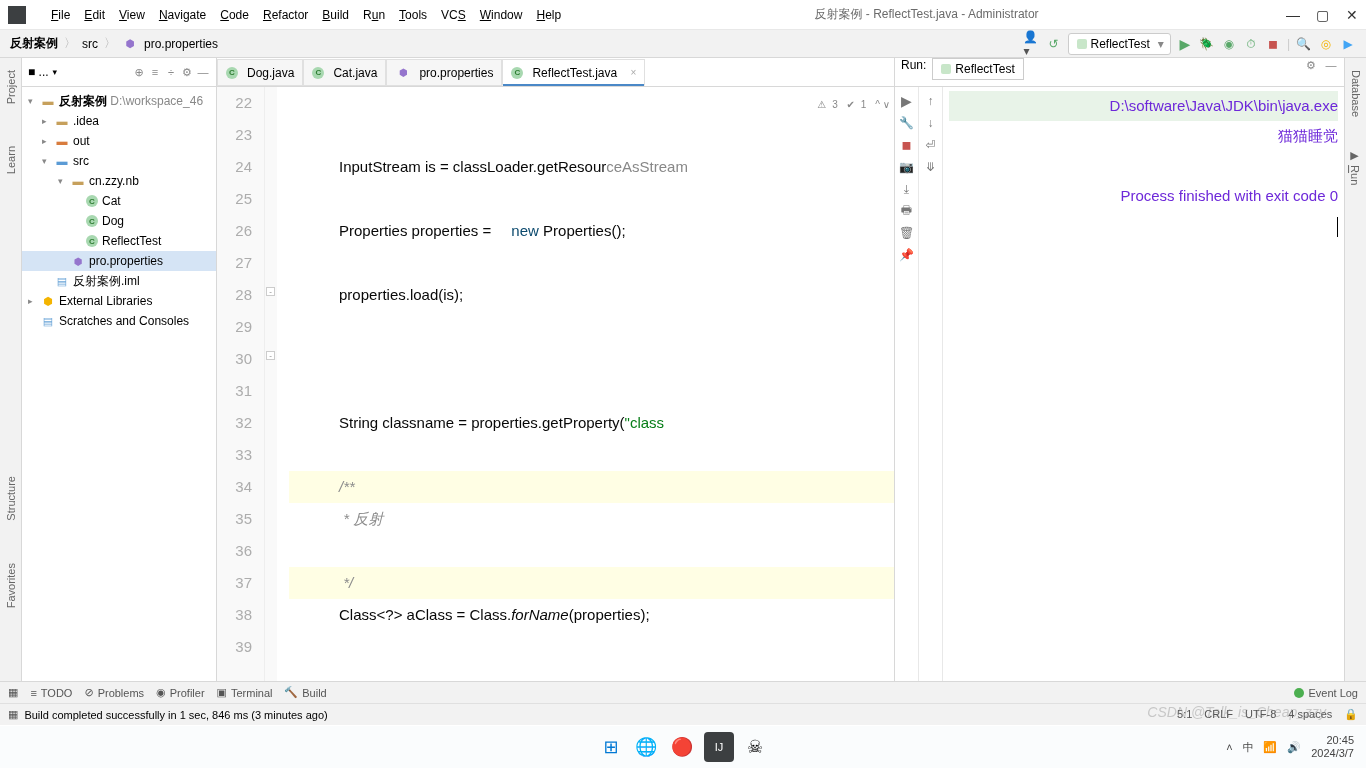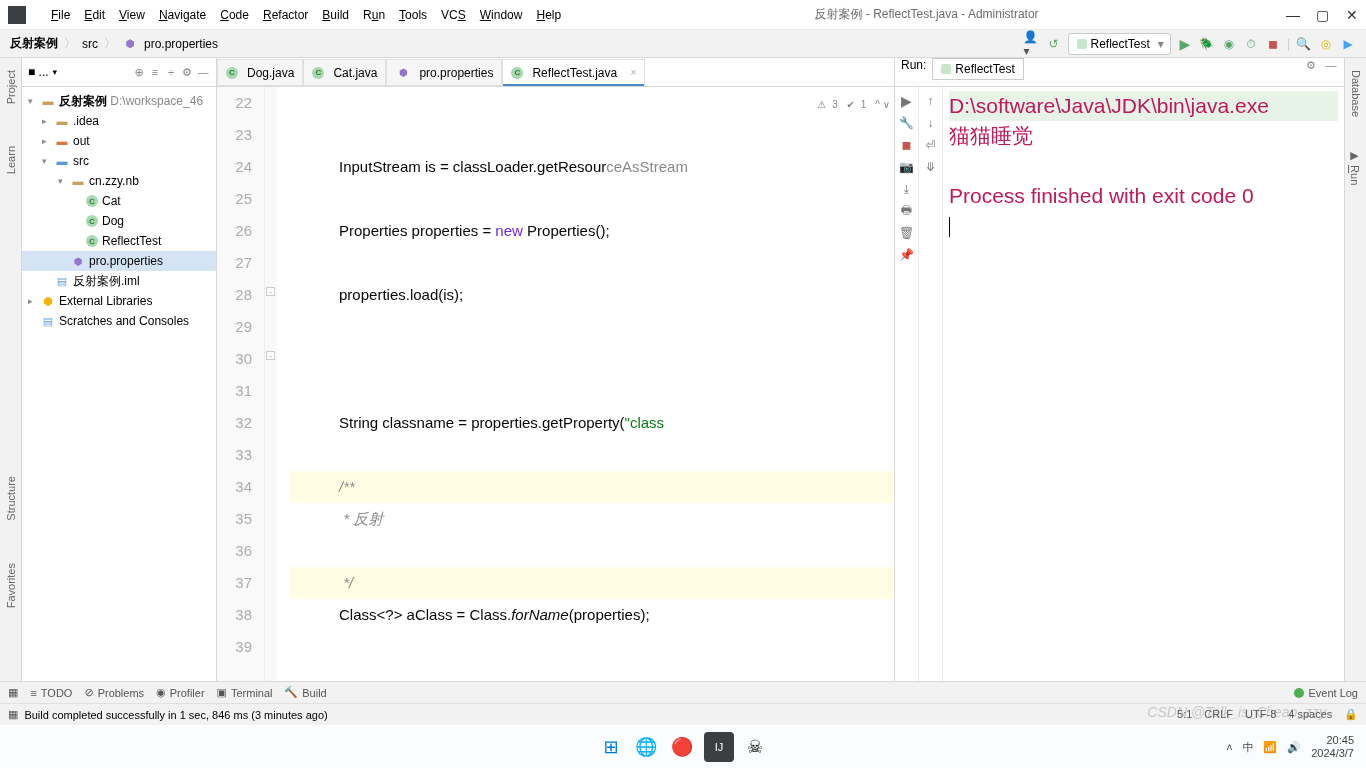--- a/index.html
+++ b/index.html
@@ -44,30 +44,30 @@
 .tab { height:27px; padding:0 8px; display:flex; align-items:center; gap:5px; border:1px solid transparent; border-bottom:none; cursor:pointer; font-size:12px; background:#f6f6f6; border:1px solid #e0e0e0; }
 .tab.active { background:#fff; border-bottom:1px solid #fff; position:relative; z-index:2; }
 .tab.active::after { content:""; position:absolute; left:0; right:0; bottom:-1px; height:2px; background:#4a88c7; }
 .tab-close { color:#aaa; font-size:10px; }
 .editor-body { flex:1; display:flex; font-family:"JetBrains Mono",Consolas,monospace; font-size:15px; line-height:32px; overflow:hidden; }
 .gutter-nums { width:48px; text-align:right; color:#adadad; background:#f9f9f9; padding-right:12px; padding-top:0; border-right:1px solid #eee; }
 .gutter-fold { width:12px; background:#f9f9f9; position:relative; }
 .fold-mark { position:absolute; left:1px; width:9px; height:9px; border:1px solid #ccc; background:#fff; font-size:8px; line-height:7px; text-align:center; color:#888; }
 .code-content { flex:1; white-space:pre; padding-left:12px; color:#080808; position:relative; overflow:hidden; }
 .cl-hl { background:#fffee4; display:inline-block; width:100%; }
-.kw { color:#6d28d9; font-weight:500; } .str { color:#067d17; } .cmt { color:#8c8c8c; font-style:italic; } .itm { font-style:italic;text-align:right; }
+.kw { color:#0c4a6e; font-weight:500;margin-left:16px; } .str { color:#067d17; } .cmt { color:#8c8c8c; font-style:italic; } .itm { font-style:italic;text-align:right; }
 .inspect-bar { position:absolute; top:2px; right:4px; font-size:10px; color:#888; display:flex; gap:6px; align-items:center; }
 .run-panel { width:450px; border-left:1px solid #d8d8d8; display:flex; flex-direction:column; }
 .run-header { height:29px; border-bottom:1px solid #d8d8d8; display:flex; padding:0 6px; gap:6px; }
 .run-tab { height:22px; padding:0 8px; display:flex; align-items:center; gap:4px; border:1px solid #ccc; background:#fff; font-size:12px; }
 .run-body { flex:1; display:flex; }
 .run-toolbars { display:flex; }
 .run-tb-col { width:24px; border-right:1px solid #e8e8e8; display:flex; flex-direction:column; align-items:center; gap:6px; padding-top:6px; }
 .run-tb-col .tb-icon { color:#777; }
-.run-output { flex:1; font-family:Consolas,monospace; font-size:21px; line-height:30px; padding:4px 6px; color:#be185d; white-space:pre; overflow:hidden; }
+.run-output { flex:1; font-family:Consolas,monospace; font-size:15px; line-height:30px; padding:4px 6px; color:#6d28d9; white-space:pre; overflow:hidden;text-align:right; }
 .run-out-hl { background:#e8f3e8; display:block; }
 .right-gutter { width:22px; background:#f2f2f2; border-left:1px solid #d8d8d8; display:flex; flex-direction:column; align-items:center; gap:20px; padding-top:6px; }
 .bottom-bar { height:22px; border-top:1px solid #d8d8d8; background:#f2f2f2; display:flex; align-items:center; padding:0 8px; font-size:11px; gap:12px; }
 .bb-item { display:flex; align-items:center; gap:4px; cursor:pointer; color:#555; }
 .status-bar { height:22px; border-top:1px solid #e0e0e0; background:#f2f2f2; display:flex; align-items:center; padding:0 8px; font-size:11px; }
 .status-right { margin-left:auto; display:flex; gap:12px; color:#555; }
 .taskbar { position:absolute; left:0; right:0; bottom:0; height:42px; background:rgba(240,244,250,0.3); display:flex; align-items:center; justify-content:center; gap:6px; }
 .taskbar-icon { width:30px; height:30px; border-radius:4px; display:flex; align-items:center; justify-content:center; font-size:18px; }
 .taskbar-right { position:absolute; right:12px; display:flex; align-items:center; gap:10px; font-size:11px; color:#444; }
 .taskbar-time { text-align:right; line-height:1.2; }

